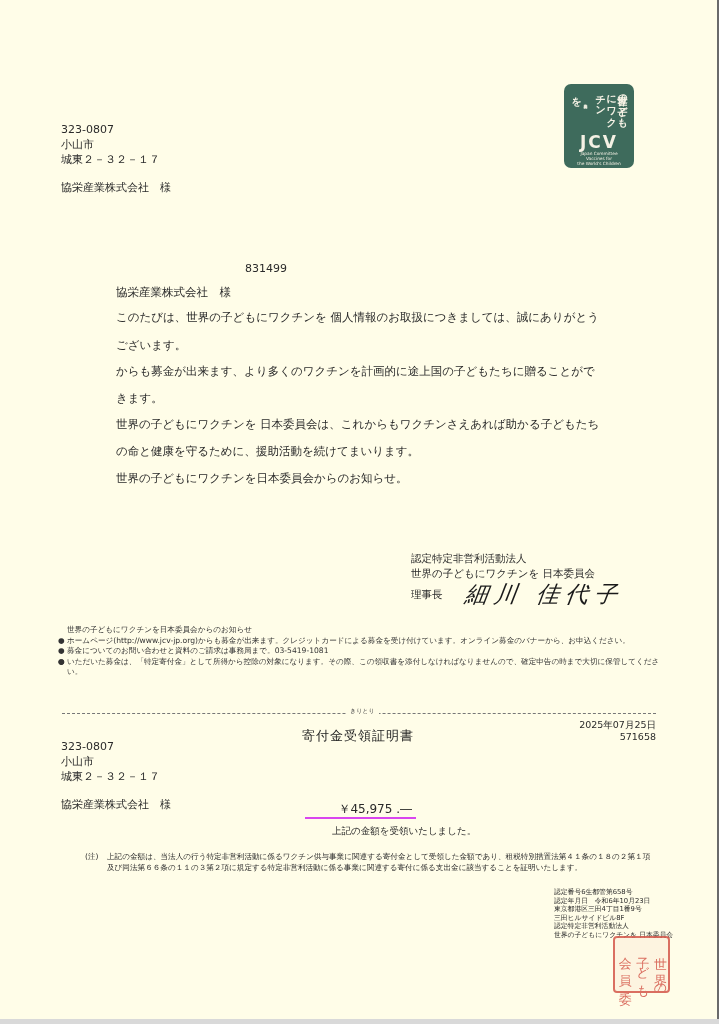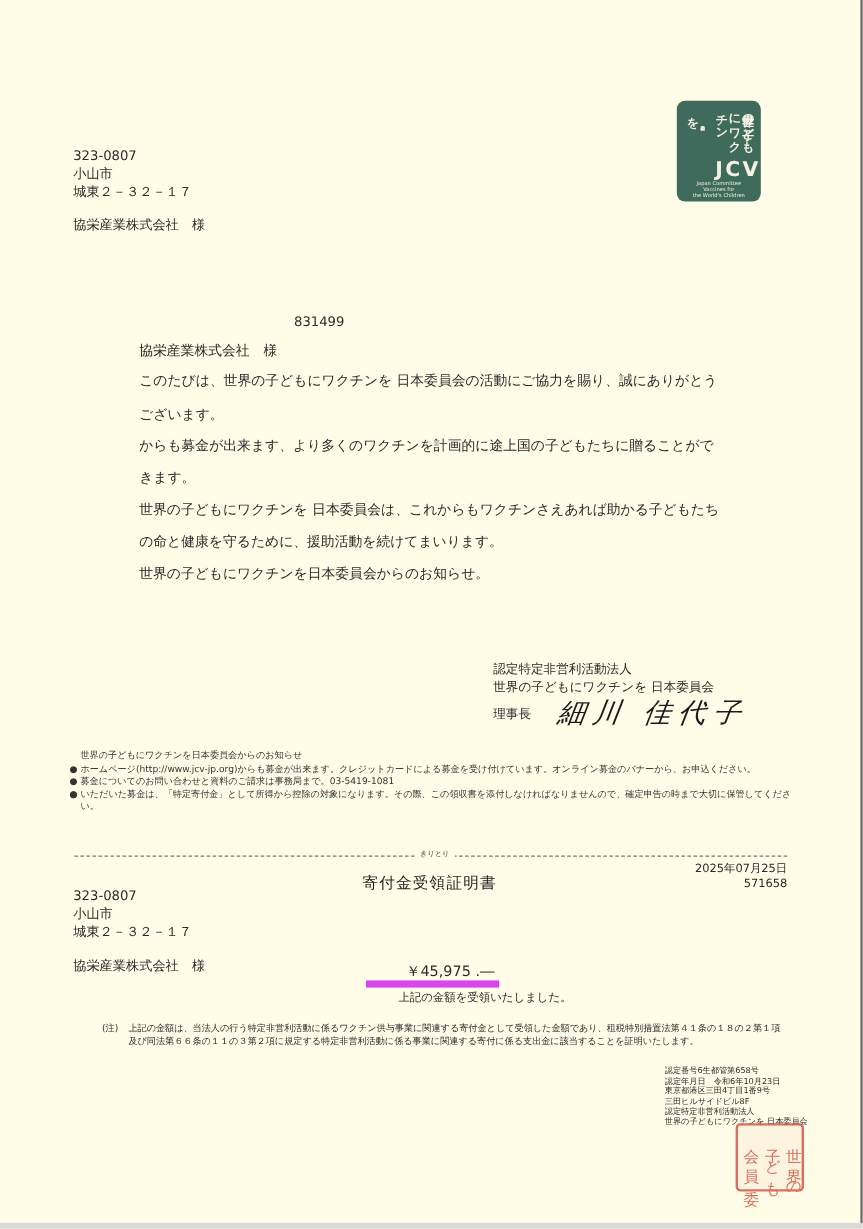--- a/index.html
+++ b/index.html
@@ -25,21 +25,21 @@
   }
   .logo .vtext2 {
     position:absolute; top:6px; left:7px; writing-mode:vertical-rl;
     font-size:10px; line-height:10px; font-weight:bold;
   }
   .logo .vsmall {
     position:absolute; top:17px; left:19px; writing-mode:vertical-rl;
     font-size:4px; line-height:5px;
   }
   .logo .jcv {
-    position:absolute; top:48px; left:0; width:70px; text-align:right;
+    position:absolute; top:48px; left:0; width:70px; text-align:center;
     font-size:17px; font-weight:bold; letter-spacing:2px; font-family:"DejaVu Sans", sans-serif;
   }
   .logo .sub {
     position:absolute; top:67px; left:0; width:70px; text-align:center;
     font-size:4.3px; line-height:5px;
   }
   .letter { font-size:11.5px; }
   .letter-line { position:absolute; left:116px; white-space:nowrap; }
   .sig { font-size:10.5px; line-height:15px; }
   .signature-script {
@@ -55,21 +55,21 @@
     border-top:1px dashed #777;
   }
   .cut-label {
     position:absolute; left:346px; top:707px; padding:0 4px; background:#fffde8;
     font-size:6px; color:#444;
   }
   .title {
     position:absolute; left:302px; top:727px; font-size:13px; letter-spacing:1px; color:#1e1e1e;
   }
   .amount {
-    position:absolute; left:305px; top:802px; width:107px; border-bottom:6px solid #d946ef;
+    position:absolute; left:305px; top:802px; width:107px; border-bottom:2px solid #d946ef;
     text-align:right; padding-right:4px; font-size:12px; line-height:15px;
   }
   .received { position:absolute; left:332px; top:825px; font-size:9.5px; }
   .note { position:absolute; left:85px; top:852px; font-size:7.6px; line-height:10.5px; width:570px; }
   .note .label { position:absolute; left:0; top:0; }
   .note .body { margin-left:22px; }
   .cert { position:absolute; left:514px; top:888px; font-size:6.8px; line-height:8.6px; white-space:nowrap;margin-left:40px; }
   .seal {
     position:absolute; left:613px; top:936px; width:53px; height:53px;
     border:2px solid #d4574a; border-radius:4px; color:#d4574a;
@@ -101,21 +101,21 @@
   <div>323-0807</div>
   <div>小山市</div>
   <div>城東２－３２－１７</div>
   <div style="height:13px"></div>
   <div>協栄産業株式会社　様</div>
 </div>
 
 <div class="letter">
   <div class="abs" style="left:245px; top:262px; font-size:11px;">831499</div>
   <div class="letter-line" style="top:285px;">協栄産業株式会社　様</div>
-  <div class="letter-line" style="top:310px;">このたびは、世界の子どもにワクチンを 日本委員会の活動にご協力を賜り、誠にありがとう</div>
+  <div class="letter-line" style="top:310px;">このたびは、世界の子どもにワクチンを 個人情報のお取扱につきましては、誠にありがとう</div>
   <div class="letter-line" style="top:338px;">ございます。</div>
   <div class="letter-line" style="top:364px;">からも募金が出来ます、より多くのワクチンを計画的に途上国の子どもたちに贈ることがで</div>
   <div class="letter-line" style="top:391px;">きます。</div>
   <div class="letter-line" style="top:417px;">世界の子どもにワクチンを 日本委員会は、これからもワクチンさえあれば助かる子どもたち</div>
   <div class="letter-line" style="top:444px;">の命と健康を守るために、援助活動を続けてまいります。</div>
   <div class="letter-line" style="top:471px;">世界の子どもにワクチンを日本委員会からのお知らせ。</div>
 </div>
 
 <div class="abs sig" style="left:411px; top:551px;">
   <div>認定特定非営利活動法人</div>

